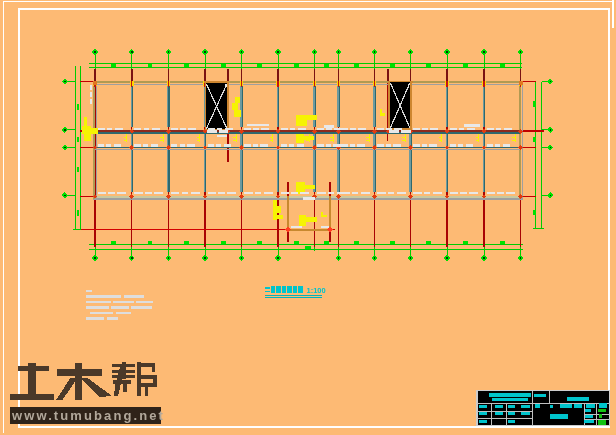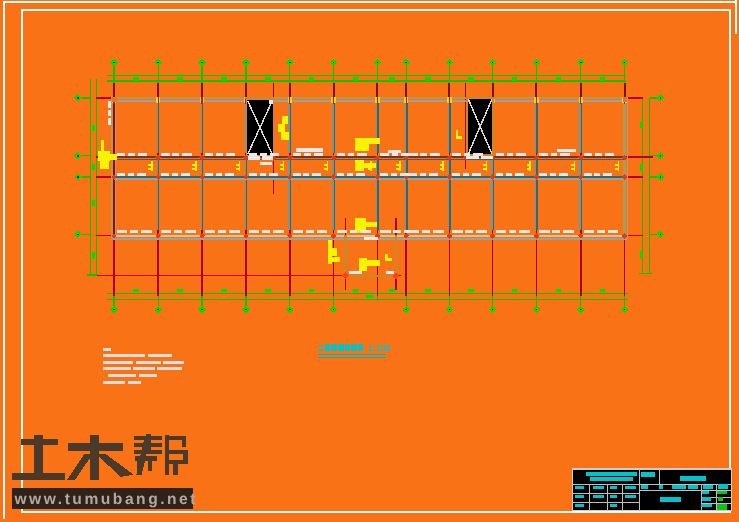--- a/index.html
+++ b/index.html
@@ -1,15 +1,15 @@
 <!DOCTYPE html>
 <html><head><meta charset="utf-8">
 <style>
   html,body{margin:0;padding:0;background:#000;}
-  #sheet{position:relative;width:616px;height:435px;background:#f97316;overflow:hidden;}
+  #sheet{position:relative;width:616px;height:435px;background:#fdba74;overflow:hidden;}
 </style></head>
 <body>
 
 <div id="sheet">
 <svg width="616" height="435" viewBox="0 0 616 435" shape-rendering="crispEdges">
 
 <rect x="3" y="0.8" width="610" height="1.4" fill="#ffffff"></rect>
 
 <rect x="2.6" y="0.8" width="1.4" height="432" fill="#ffffff"></rect>
 

